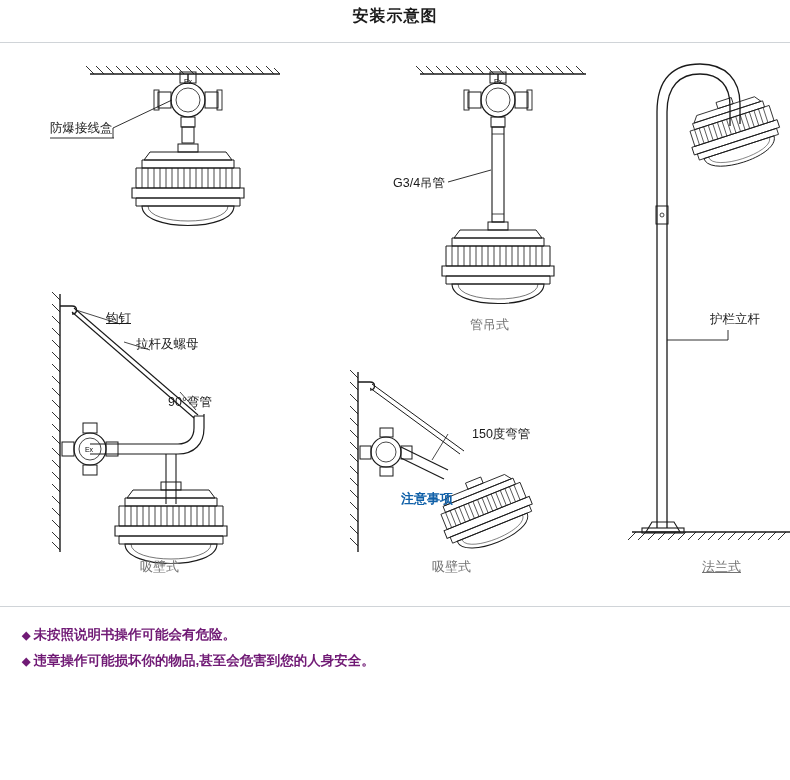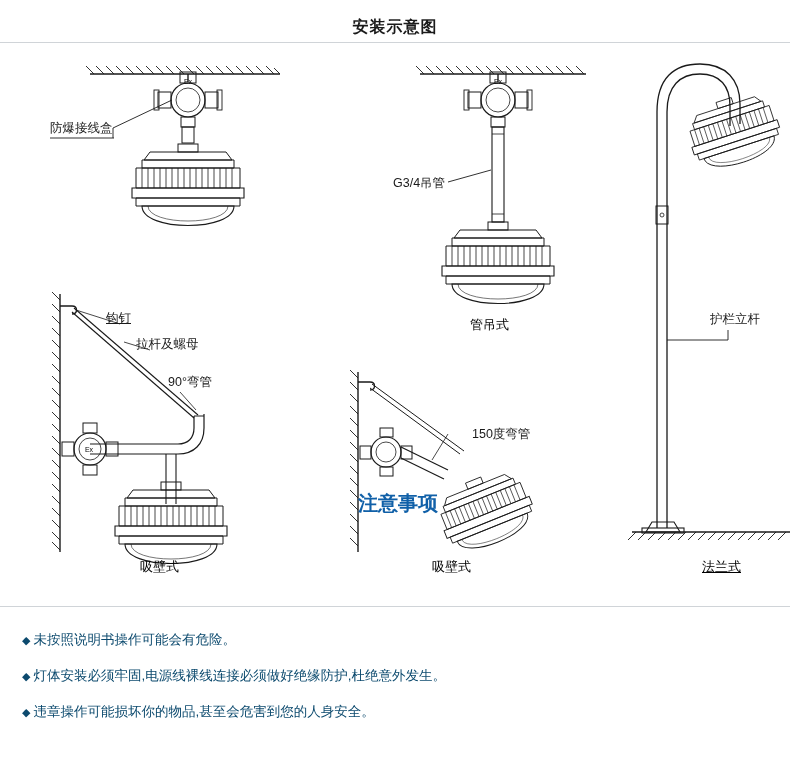--- a/index.html
+++ b/index.html
@@ -15,21 +15,21 @@
   }
   .page {
     width: 790px;
     height: 780px;
     position: relative;
   }
   .title {
     text-align: center;
     font-size: 16px;
     font-weight: bold;
-    padding-top: 17px;
+    padding-top: 6px;
     letter-spacing: 1px;
   }
   .rule {
     position: absolute;
     left: 0; right: 0;
     height: 1px;
     background: #d0d4d8;
   }
   .rule-top { top: 42px; }
   .rule-bottom { top: 606px; }
@@ -50,41 +50,43 @@
   }
   .lbl {
     position: absolute;
     font-size: 12.5px;
     color: #1a1a1a;
     white-space: nowrap;
   }
   .caption {
     position: absolute;
     font-size: 13px;
-    color: #000000;
+    color: #737373;
     white-space: nowrap;
   }
   .warn-head {
     position: absolute;
-    font-size: 20px;
+    font-size: 13px;
     font-weight: bold;
     color: #1060a8;
     white-space: nowrap;
+    padding-left: 43px;
   }
   .notes {
     position: absolute;
     top: 622px;
     left: 22px;
     right: 22px;
   }
   .note {
     font-size: 13.5px;
-    line-height: 36px;
-    color: #0c4a6e;
+    line-height: 25px;
+    color: #701a75;
     white-space: nowrap;
+    font-weight: bold;
   }
   .note .dia { font-size: 11px; margin-right: 3px; }
 </style>
 </head>
 <body>
 
 <div class="page">
 
   <div class="title">安装示意图</div>
   <div class="rule rule-top"></div>
@@ -356,37 +358,34 @@
 
         <line x1="700" y1="288" x2="700" y2="298" stroke="#1a1a1a" stroke-width="0.9"></line>
         <line x1="639" y1="298" x2="700" y2="298" stroke="#1a1a1a" stroke-width="0.9"></line>
       </g>
     </svg>
 
     <div class="lbl" style="left:22px; top:78px;">防爆接线盒</div>
     <div class="lbl" style="left:365px; top:133px;">G3/4吊管</div>
     <div class="lbl" style="left:78px; top:268px;text-decoration:underline;">钩钉</div>
     <div class="lbl" style="left:108px; top:294px;">拉杆及螺母</div>
-    <div class="lbl" style="left:140px; top:332px;">90°弯管</div>
+    <div class="lbl" style="left:140px; top:352px;">90°弯管</div>
     <div class="lbl" style="left:444px; top:384px;">150度弯管</div>
     <div class="lbl" style="left:682px; top:269px;">护栏立杆</div>
 
     <div class="warn-head" style="left:330px; top:448px;">注意事项</div>
 
     <div class="caption" style="left:112px; top:516px;">吸壁式</div>
     <div class="caption" style="left:442px; top:274px;">管吊式</div>
     <div class="caption" style="left:404px; top:516px;">吸壁式</div>
     <div class="caption" style="left:674px; top:516px;text-decoration:underline;">法兰式</div>
   </div>
 
   <div class="notes">
     <div class="note">
       <span class="dia">◆</span><span>未按照说明书操作可能会有危险。</span>
     </div>
     <div class="note">
-      <span class="dia">◆</span><span>灯体安装必须牢固,电源线裸线连接必须做好绝缘防护,杜绝意外发生。</span>
-    </div>
-    <div class="note">
       <span class="dia">◆</span><span>违章操作可能损坏你的物品,甚至会危害到您的人身安全。</span>
     </div>
   </div>
 
 </div>
 
 </body></html>

